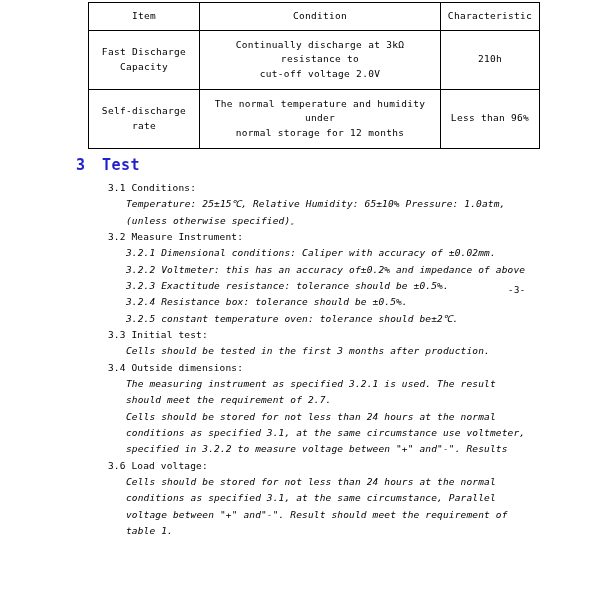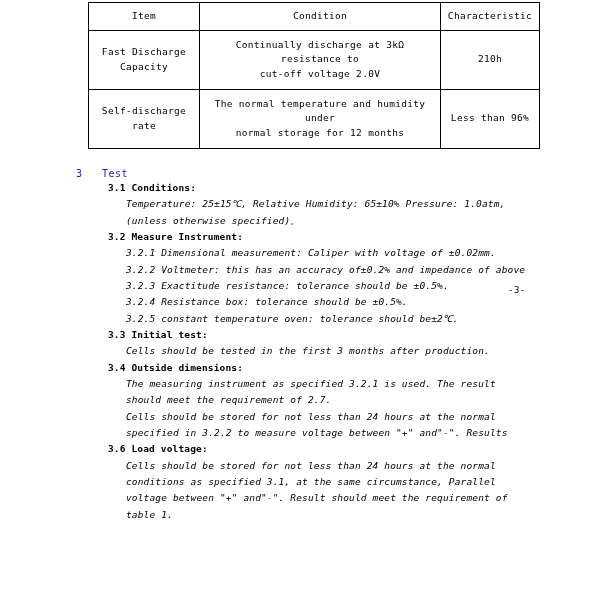--- a/index.html
+++ b/index.html
@@ -45,43 +45,42 @@
   }
   .col-item { width: 102px; }
   .col-cond { width: 232px; }
   .col-char { width: 90px; }
   .row-tall td { height: 46px; }
 
   
   .section-head {
     position: absolute;
     left: 76px;
-    top: 168px;
+    top: 156px;
     color: #2222cc;
-    font-weight: normal;
-    font-size: 10px;
+    font-weight: bold;
+    font-size: 15px;
     letter-spacing: 0.5px;
   }
   .section-head .num {
     display: inline-block;
     width: 26px;
   }
 
   
   .body-block {
     position: absolute;
     left: 108px;
     top: 180px;
     width: 420px;
     line-height: 1.72;
     letter-spacing: 0.15px;
   }
   .lvl1 {
     margin-left: 0px;
-    font-weight: bold;
   }
   .para {
     margin-left: 18px;
     font-style: italic;
   }
 
   
   .page-num {
     position: absolute;
     left: 508px;
@@ -130,34 +129,35 @@
   <div class="section-head">
     <span class="num">3</span><span>Test</span>
   </div>
 
   <div class="body-block">
     <div class="lvl1">3.1 Conditions:</div>
     <div class="para">Temperature: 25±15℃, Relative Humidity: 65±10% Pressure: 1.0atm,</div>
     <div class="para">(unless otherwise specified)。</div>
 
     <div class="lvl1">3.2 Measure Instrument:</div>
-    <div class="para">3.2.1 Dimensional measurement: Caliper with voltage of ±0.02mm.</div>
+    <div class="para">3.2.1 Dimensional conditions: Caliper with accuracy of ±0.02mm.</div>
     <div class="para">3.2.2 Voltmeter: this has an accuracy of±0.2% and impedance of above</div>
     <div class="para">3.2.3 Exactitude resistance: tolerance should be ±0.5%.</div>
     <div class="para">3.2.4 Resistance box: tolerance should be ±0.5%.</div>
     <div class="para">3.2.5 constant temperature oven: tolerance should be±2℃.</div>
 
     <div class="lvl1">3.3 Initial test:</div>
     <div class="para">Cells should be tested in the first 3 months after production.</div>
 
     <div class="lvl1">3.4 Outside dimensions:</div>
     <div class="para">The measuring instrument as specified 3.2.1 is used. The result</div>
     <div class="para">should meet the requirement of 2.7.</div>
 
     <div class="para">Cells should be stored for not less than 24 hours at the normal</div>
+    <div class="para">conditions as specified 3.1, at the same circumstance use voltmeter,</div>
     <div class="para">specified in 3.2.2 to measure voltage between "+" and"-". Results</div>
 
     <div class="lvl1">3.6 Load voltage:</div>
     <div class="para">Cells should be stored for not less than 24 hours at the normal</div>
     <div class="para">conditions as specified 3.1, at the same circumstance, Parallel</div>
     <div class="para">voltage between "+" and"-". Result should meet the requirement of</div>
     <div class="para">table 1.</div>
   </div>
 
   <div class="page-num">-3-</div>

